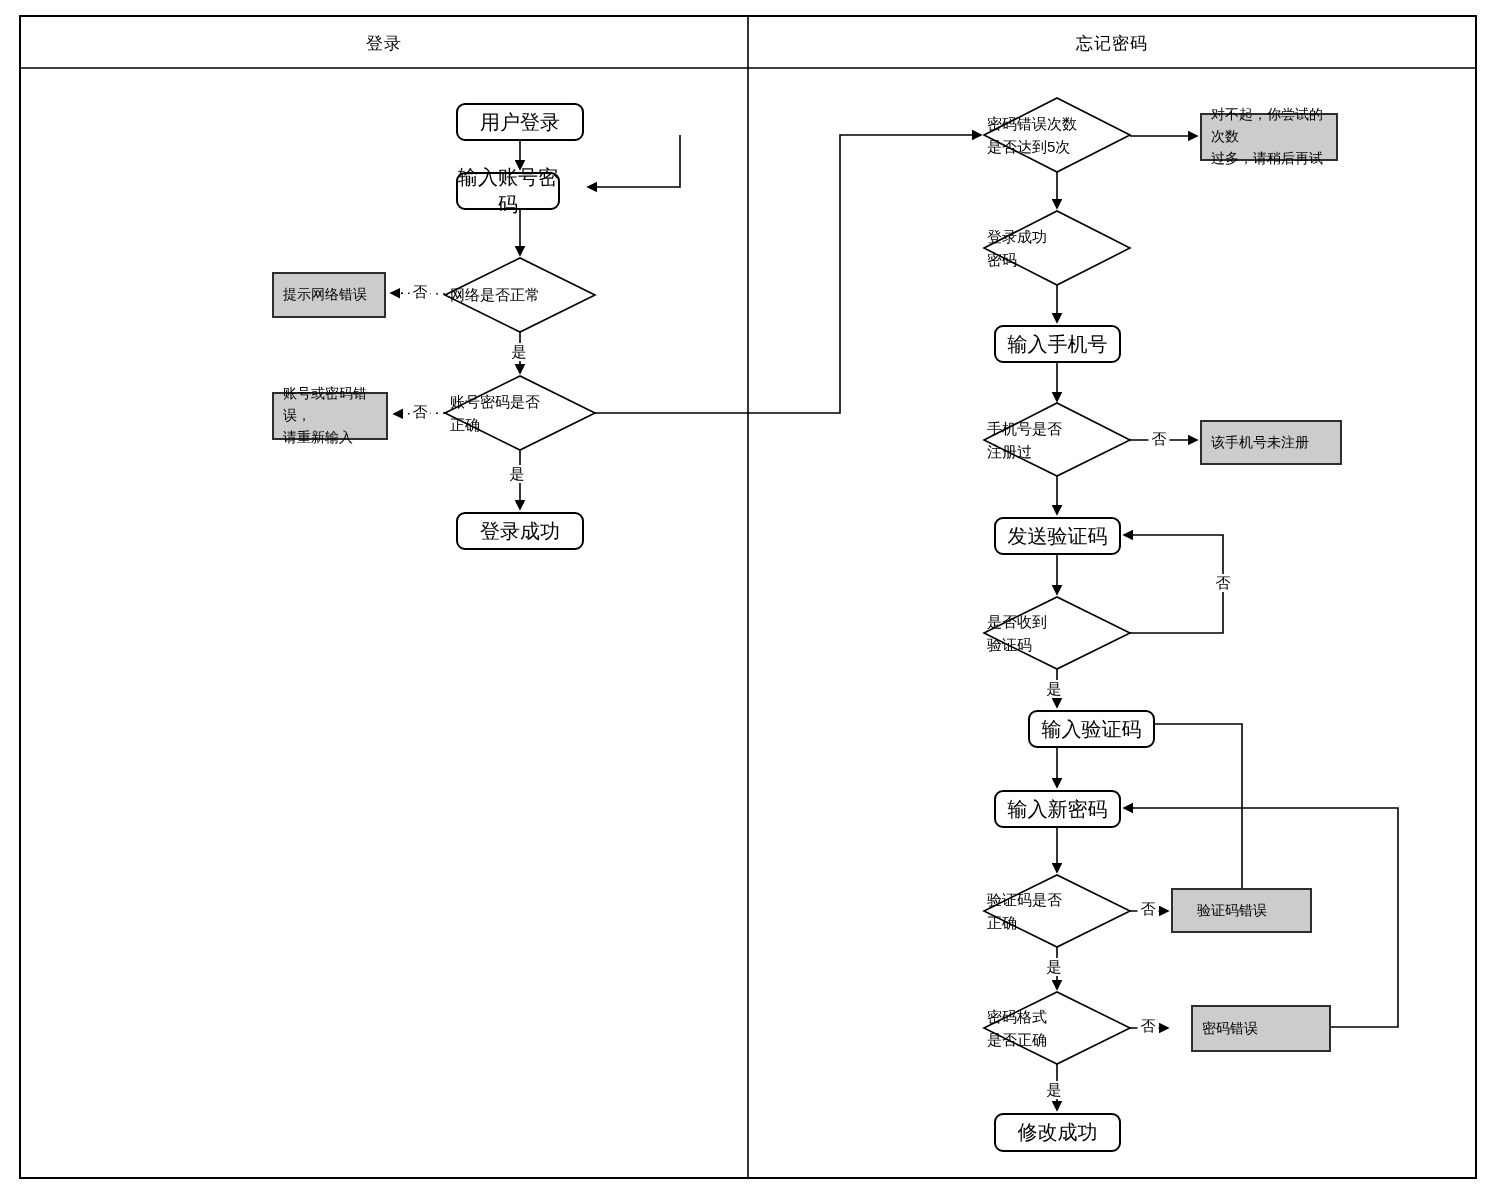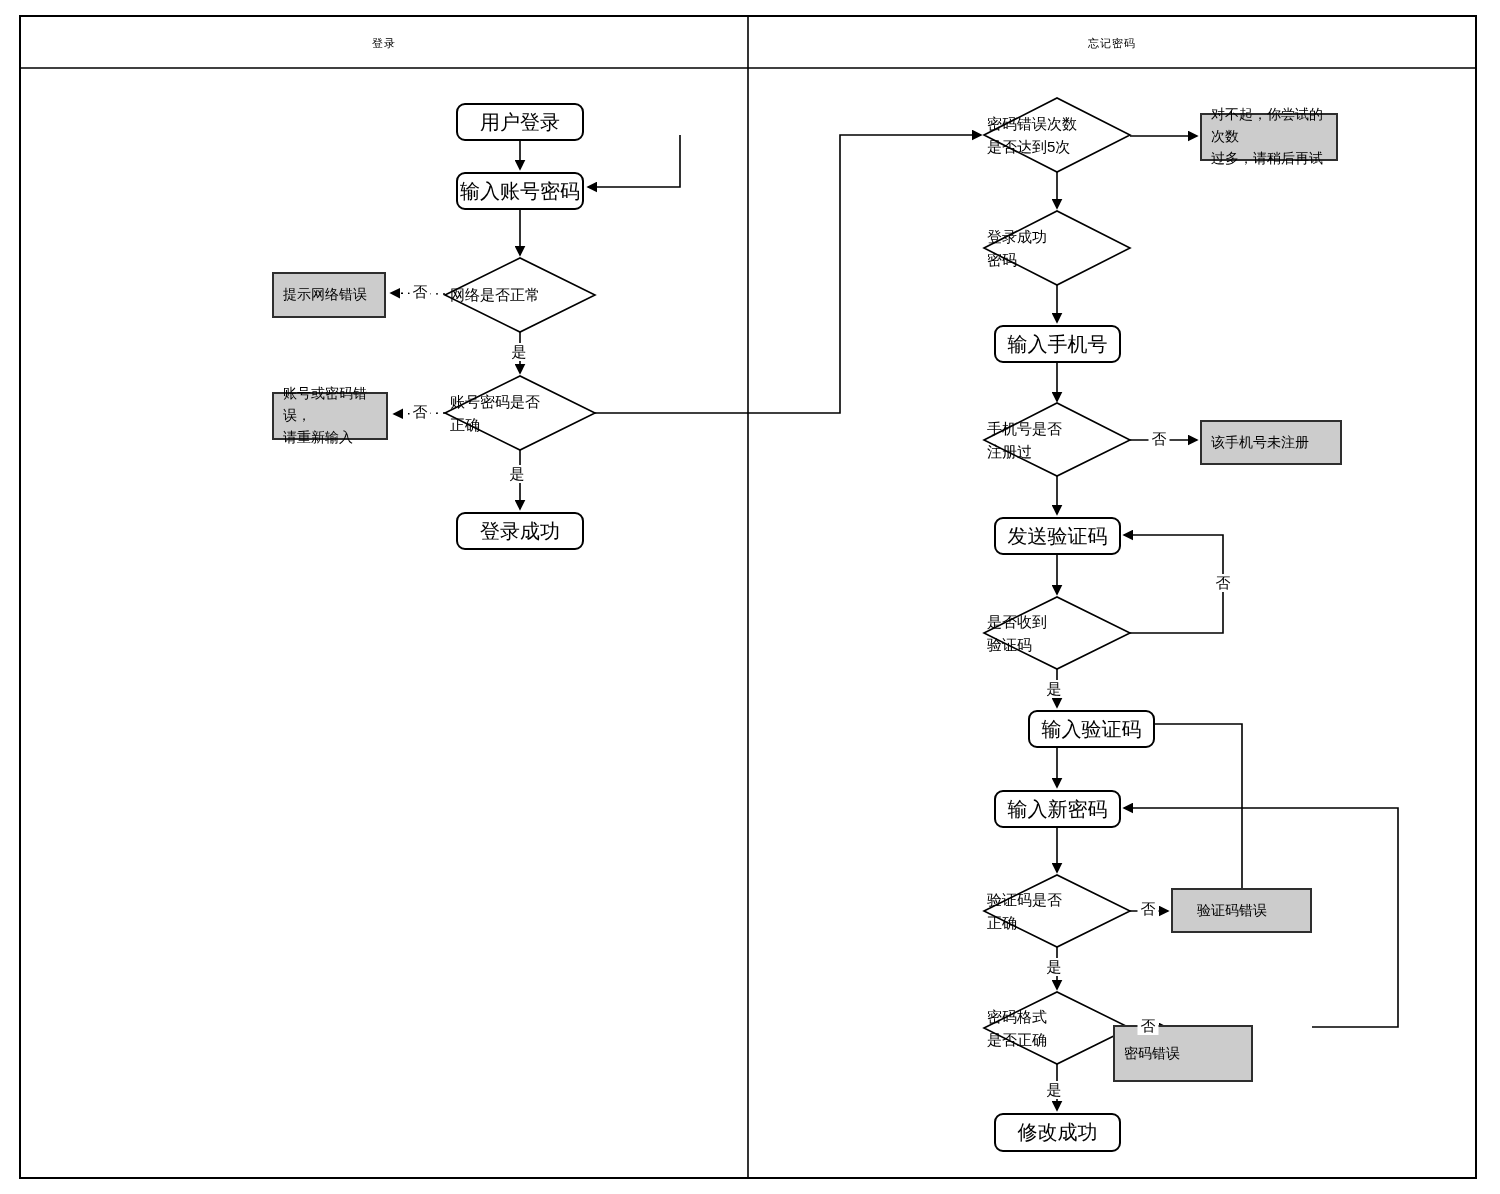--- a/index.html
+++ b/index.html
@@ -9,21 +9,21 @@
     overflow:hidden;
   }
   svg.layer{position:absolute;left:0;top:0;width:1500px;height:1194px;}
   .frame{fill:none;stroke:#000;stroke-width:2;}
   .laneline{stroke:#000;stroke-width:1.6;}
   .edge{fill:none;stroke:#000;stroke-width:1.6;}
   .edge.dotted{stroke-dasharray:2 5;stroke-width:1.4;}
   .diamond{fill:#fff;stroke:#000;stroke-width:1.6;}
   .lane-title{
     position:absolute;display:flex;align-items:center;justify-content:center;
-    font-size:11px;letter-spacing:1px;
+    font-size:17px;letter-spacing:1px;
   }
   .process{
     position:absolute;display:flex;align-items:center;justify-content:center;
     background:#fff;border:2px solid #000;border-radius:9px;
     font-size:20px;text-align:center;box-sizing:border-box;
   }
   .note{
     position:absolute;display:flex;align-items:center;
     background:var(--note-fill,#cccccc);border:2px solid #2e2e2e;
     font-size:14px;line-height:1.55;padding:2px 9px;box-sizing:border-box;
@@ -89,37 +89,37 @@
     <polygon class="diamond" points="984,440 1057,403 1130,440 1057,476"></polygon>
     <polygon class="diamond" points="984,633 1057,597 1130,633 1057,669"></polygon>
     <polygon class="diamond" points="984,911 1057,875 1130,911 1057,947"></polygon>
     <polygon class="diamond" points="984,1028 1057,992 1130,1028 1057,1064"></polygon>
   </svg>
 
   <div class="lane-title" style="left:20px;top:18px;width:728px;height:50px;">登录</div>
   <div class="lane-title" style="left:748px;top:18px;width:728px;height:50px;">忘记密码</div>
 
   <div class="process" style="left:456px;top:103px;width:128px;height:38px;">用户登录</div>
-  <div class="process" style="left:456px;top:172px;width:128px;height:38px;">输入账号密码</div>
+  <div class="process" style="left:456px;top:172px;width:104px;height:38px;">输入账号密码</div>
   <div class="process" style="left:456px;top:512px;width:128px;height:38px;">登录成功</div>
 
   <div class="process" style="left:994px;top:325px;width:127px;height:38px;">输入手机号</div>
   <div class="process" style="left:994px;top:517px;width:127px;height:38px;">发送验证码</div>
   <div class="process" style="left:1028px;top:710px;width:127px;height:38px;">输入验证码</div>
   <div class="process" style="left:994px;top:790px;width:127px;height:38px;text-align:right;">输入新密码</div>
   <div class="process" style="left:994px;top:1113px;width:127px;height:39px;">修改成功</div>
 
   <div class="note" style="left:272px;top:272px;width:114px;height:46px;">提示网络错误</div>
   <div class="note" style="left:272px;top:392px;width:116px;height:48px;">账号或密码错误，
 请重新输入</div>
   <div class="note" style="left:1200px;top:113px;width:138px;height:48px;">对不起，你尝试的次数
 过多，请稍后再试</div>
   <div class="note" style="left:1200px;top:420px;width:142px;height:45px;">该手机号未注册</div>
   <div class="note" style="left:1171px;top:888px;width:141px;height:45px;padding-left:24px;">验证码错误</div>
-  <div class="note" style="left:1113px;top:1005px;width:140px;height:57px;margin-top:20px;">密码错误</div>
+  <div class="note" style="left:1191px;top:1005px;width:140px;height:47px;">密码错误</div>
 
   <div class="diamond-label" style="left:520px;top:295px;">网络是否正常</div>
   <div class="diamond-label" style="left:520px;top:413px;">账号密码是否
 正确</div>
   <div class="diamond-label" style="left:1057px;top:135px;">密码错误次数
 是否达到5次</div>
   <div class="diamond-label" style="left:1057px;top:248px;">登录成功
 密码</div>
   <div class="diamond-label" style="left:1057px;top:440px;">手机号是否
 注册过</div>

